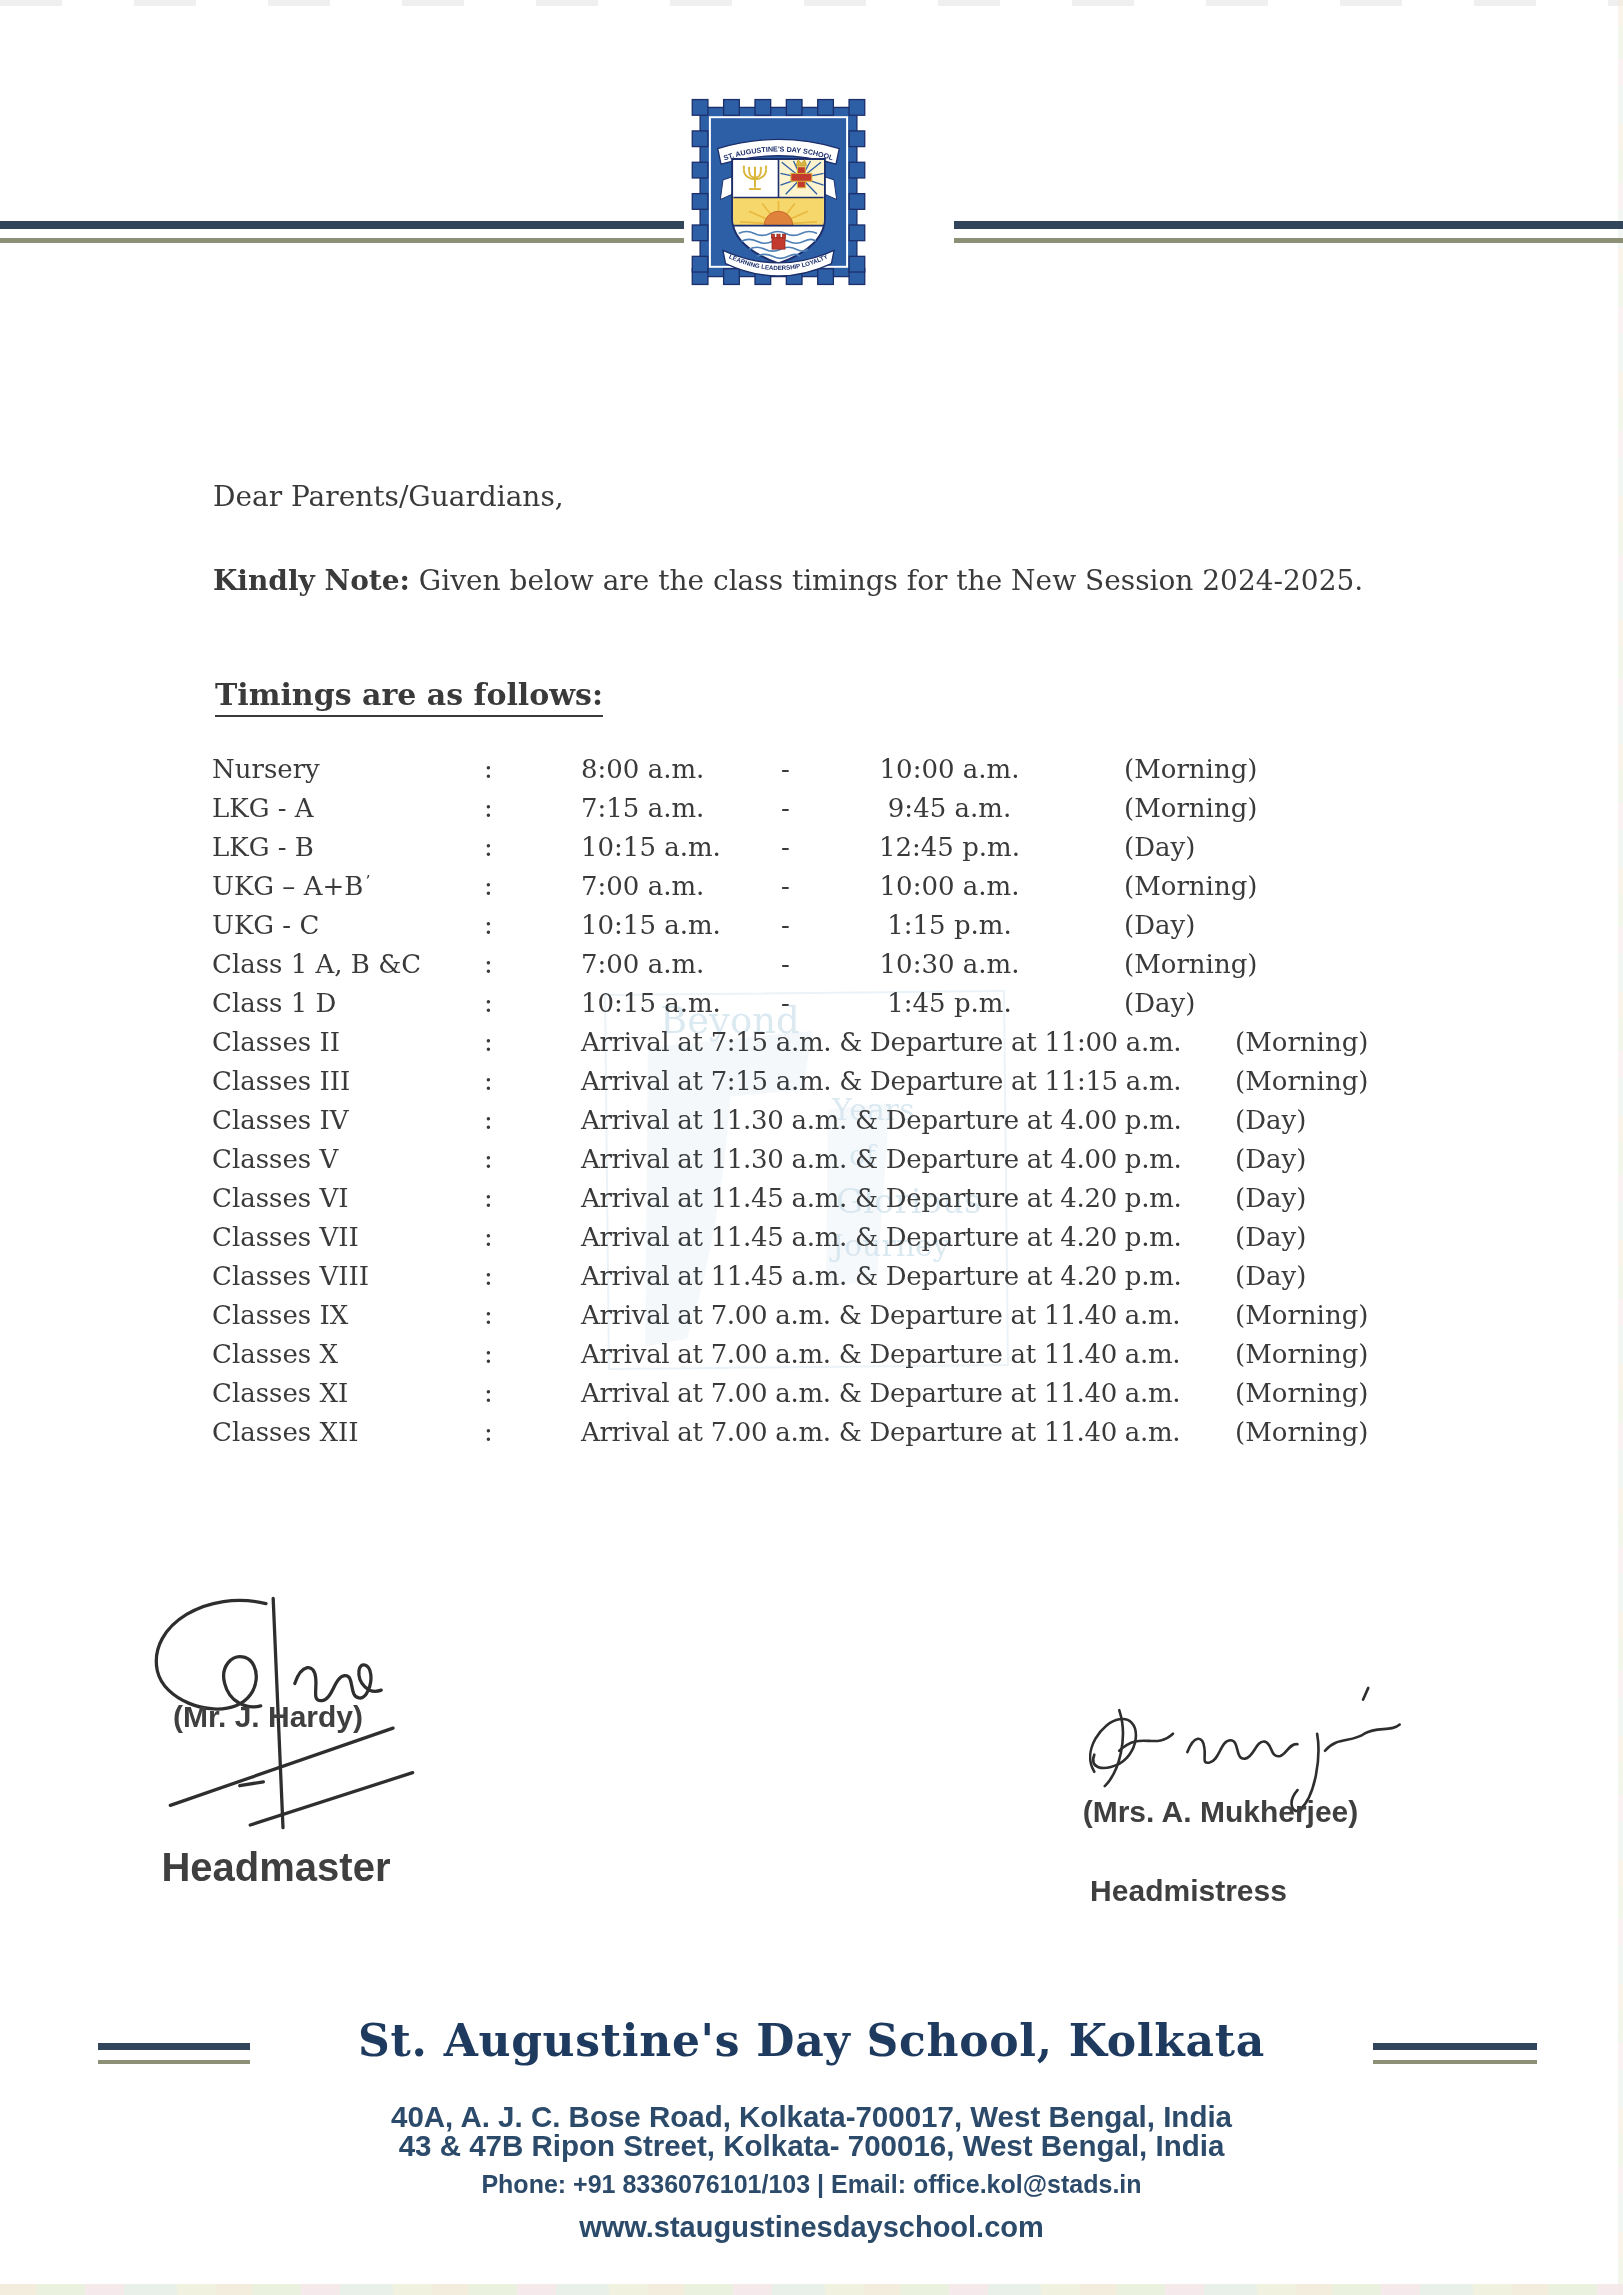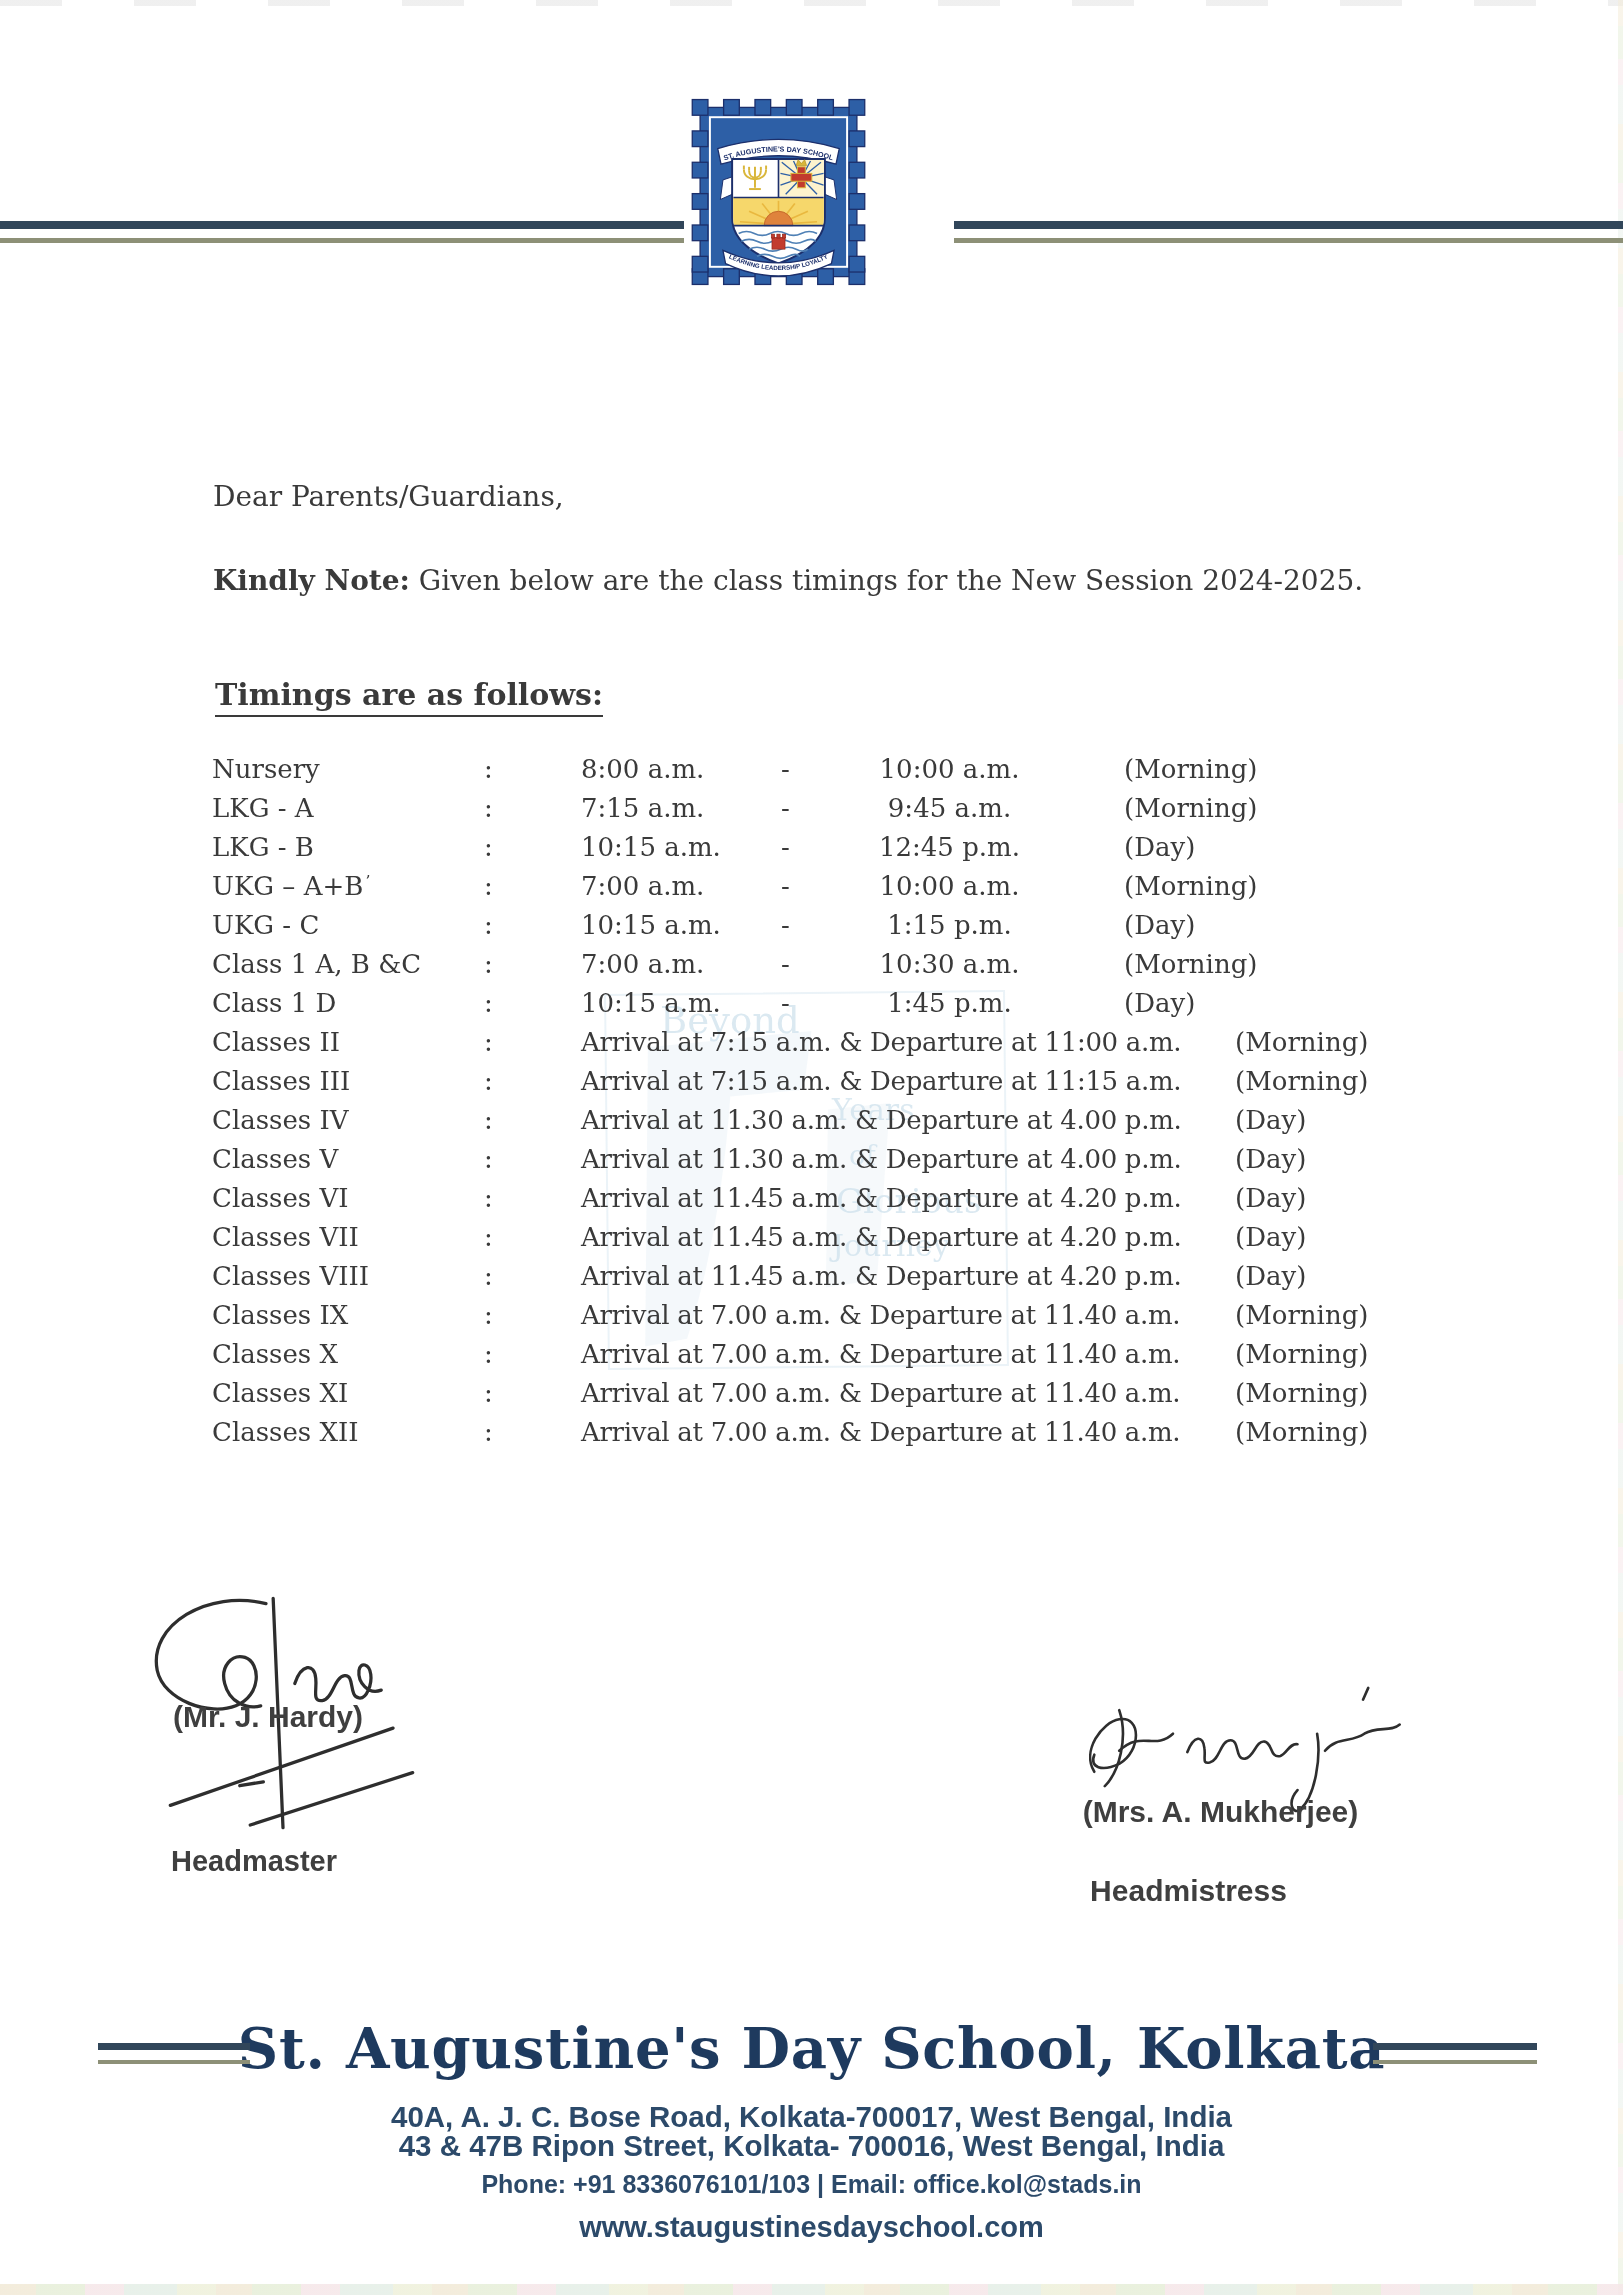--- a/index.html
+++ b/index.html
@@ -71,26 +71,26 @@
   .c-text{left:369px;letter-spacing:-0.3px;}
   .c-session{left:912px;}
   .tt-row.arr .c-session{left:1023px;}
   
   .sig-svg{position:absolute;}
   #sig-left-svg{left:110px;top:1584px;}
   #sig-right-svg{left:1055px;top:1672px;}
   .sig-name,.sig-title{position:absolute;font-family:"Liberation Sans",sans-serif;
     font-weight:bold;color:#3f3f3f;text-align:center;white-space:nowrap;}
   #sig-left-name{left:111px;width:314px;top:1700px;font-size:30px;}
-  #sig-left-title{left:97px;width:314px;top:1845px;font-size:29px;}
+  #sig-left-title{left:119px;width:314px;top:1845px;font-size:40px;}
   #sig-right-name{left:1047px;width:347px;top:1795px;font-size:30px;}
   #sig-right-title{left:1015px;width:347px;top:1845px;font-size:30px;margin-top:29px;}
   
   #school-name{position:absolute;left:0;top:2015px;width:1623px;text-align:center;
-    font-family:"DejaVu Serif",serif;font-weight:bold;font-size:56px;
+    font-family:"DejaVu Serif",serif;font-weight:bold;font-size:44px;
     color:var(--name-navy);letter-spacing:0.7px;white-space:nowrap;}
   #ftr-rule-left-dark{left:98px;top:2043px;width:152px;height:7.2px;background:var(--rule-dark);}
   #ftr-rule-left-olive{left:98px;top:2060px;width:152px;height:3.9px;background:var(--rule-olive);}
   #ftr-rule-right-dark{left:1373px;top:2043px;width:164px;height:7.2px;background:var(--rule-dark);}
   #ftr-rule-right-olive{left:1373px;top:2060px;width:164px;height:3.9px;background:var(--rule-olive);}
   .ftr-line{position:absolute;left:0;width:1623px;text-align:center;
     font-family:"Liberation Sans",sans-serif;font-weight:bold;color:var(--footer-navy);white-space:nowrap;}
   #ftr-addr1{top:2088px;font-size:29.5px;margin-top:12px;}
   #ftr-addr2{top:2129px;font-size:29.5px;}
   #ftr-phone{top:2170px;font-size:25px;}

